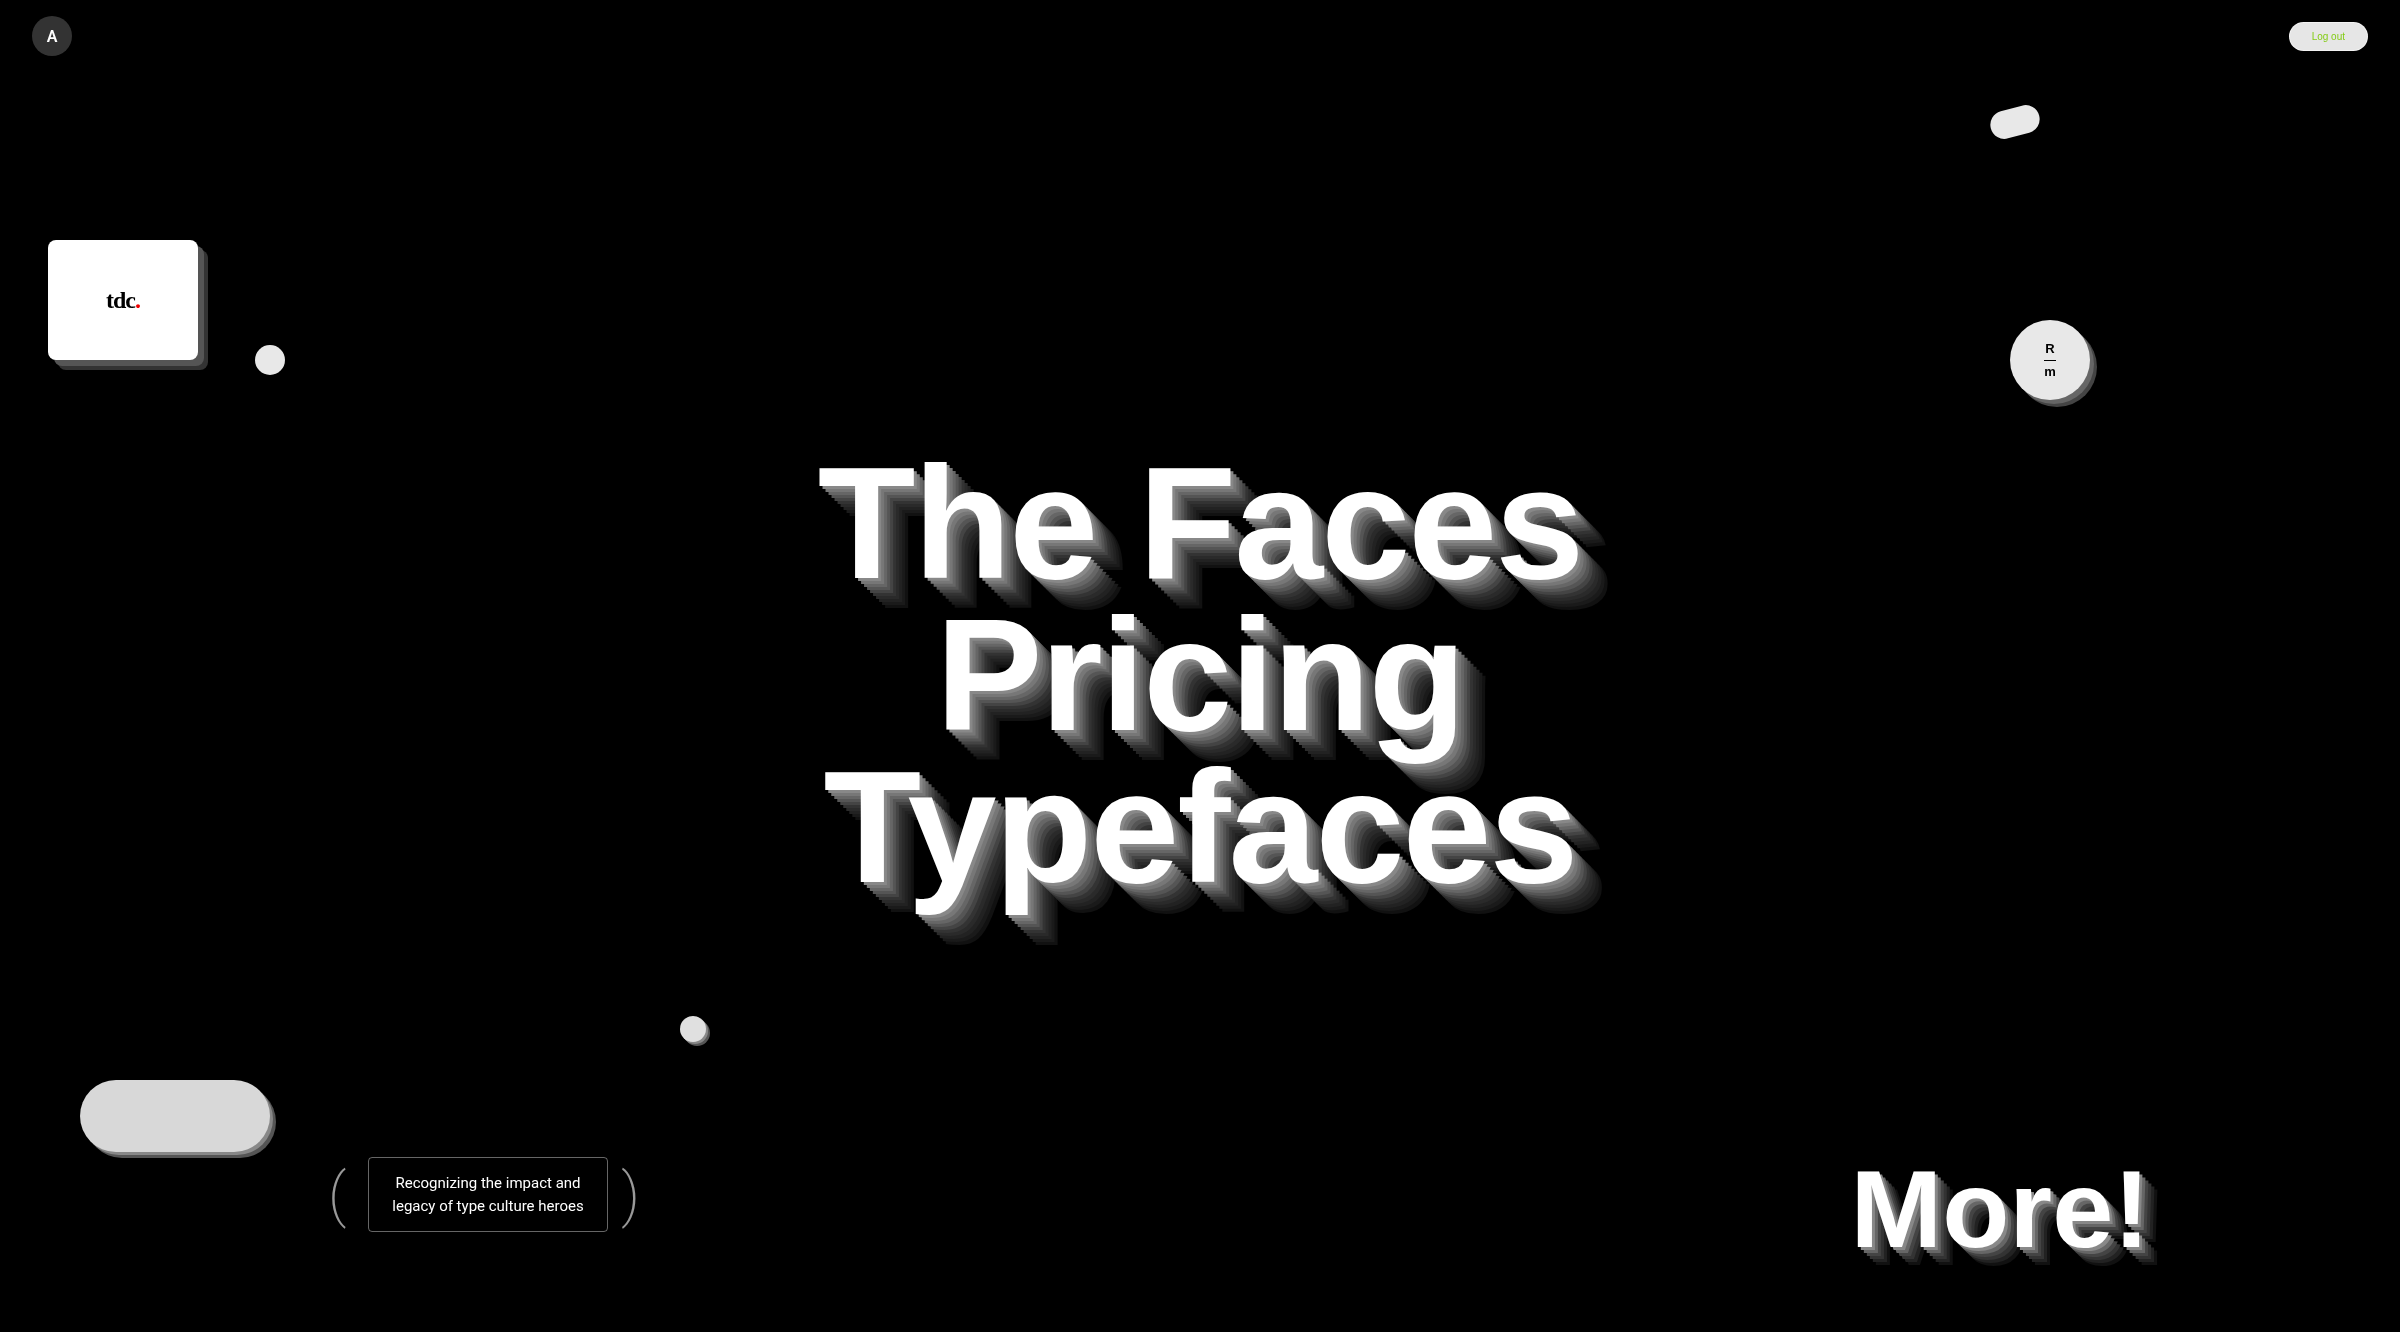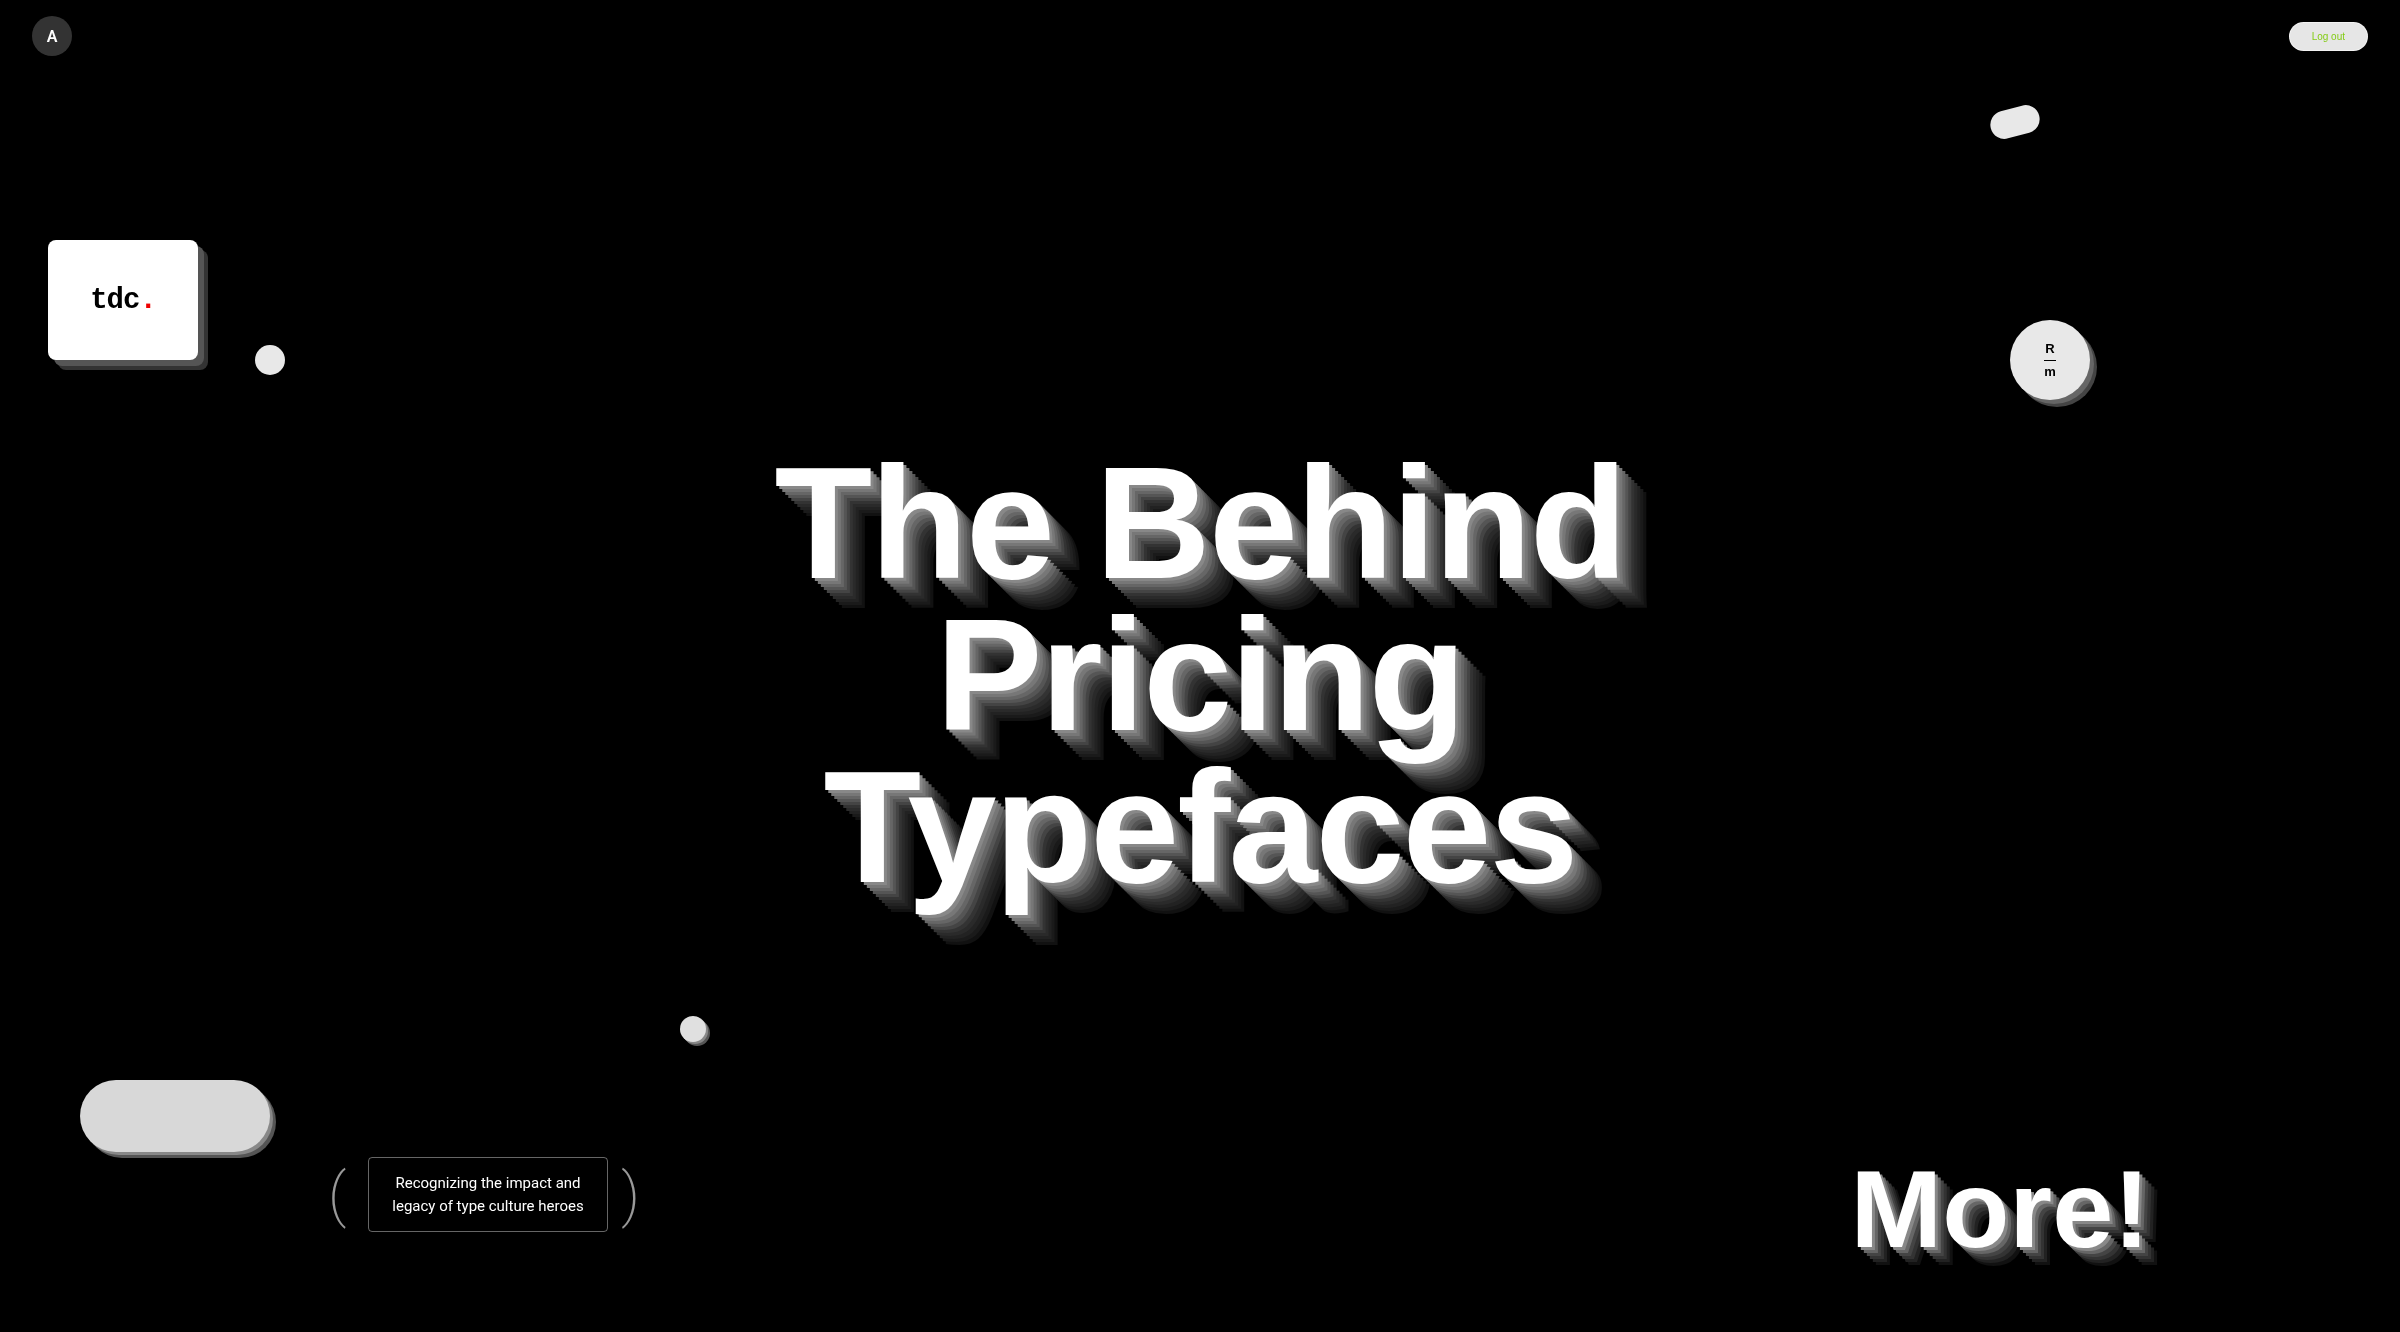--- a/index.html
+++ b/index.html
@@ -173,24 +173,24 @@
       background: #fff;
       border-radius: 8px;
       display: flex;
       align-items: center;
       justify-content: center;
       box-shadow: 6px 6px 0 #555, 10px 10px 0 #333;
       z-index: 5;
     }
 
     .tdc-text {
-      font-size: 29px;
+      font-size: 24px;
       font-weight: 900;
       color: #000;
-      font-family: Liberation Mono, monospace;
+      font-family: Liberation Serif, serif;
       letter-spacing: -1px;
     }
 
     .tdc-dot {
       color: #e00;
     }
 
     
     .rm-badge {
       position: absolute;
@@ -309,21 +309,21 @@
       <span class="rm-text">R</span>
       <div class="rm-divider"></div>
       <span class="rm-text">m</span>
     </div>
   </div>
 
   <div style="position:absolute; bottom:290px; left:680px; width:26px; height:26px; border-radius:50%; background:#e0e0e0; box-shadow:2px 2px 0 #888, 4px 4px 0 #555; z-index:5;"></div>
 
   <div class="main-title-block">
     <h1 class="hero-title">
-      <span>The Behind</span><br>
+      <span>The Faces</span><br>
       <span>Pricing</span><br>
       <span>Typefaces</span>
     </h1>
   </div>
 
   <div class="hero-description">
     <div style="position:relative; display:inline-block; padding: 0 20px;">
       <span class="bracket-left">(</span>
       <div style="border: 1.5px solid rgba(255,255,255,0.4); border-radius:4px; padding:14px 20px; max-width:240px; display:inline-block;margin-left:8px;">
         <p style="font-size:15px; line-height:1.5; color:#fff; text-align:center;">Recognizing the impact and legacy of type culture heroes</p>

